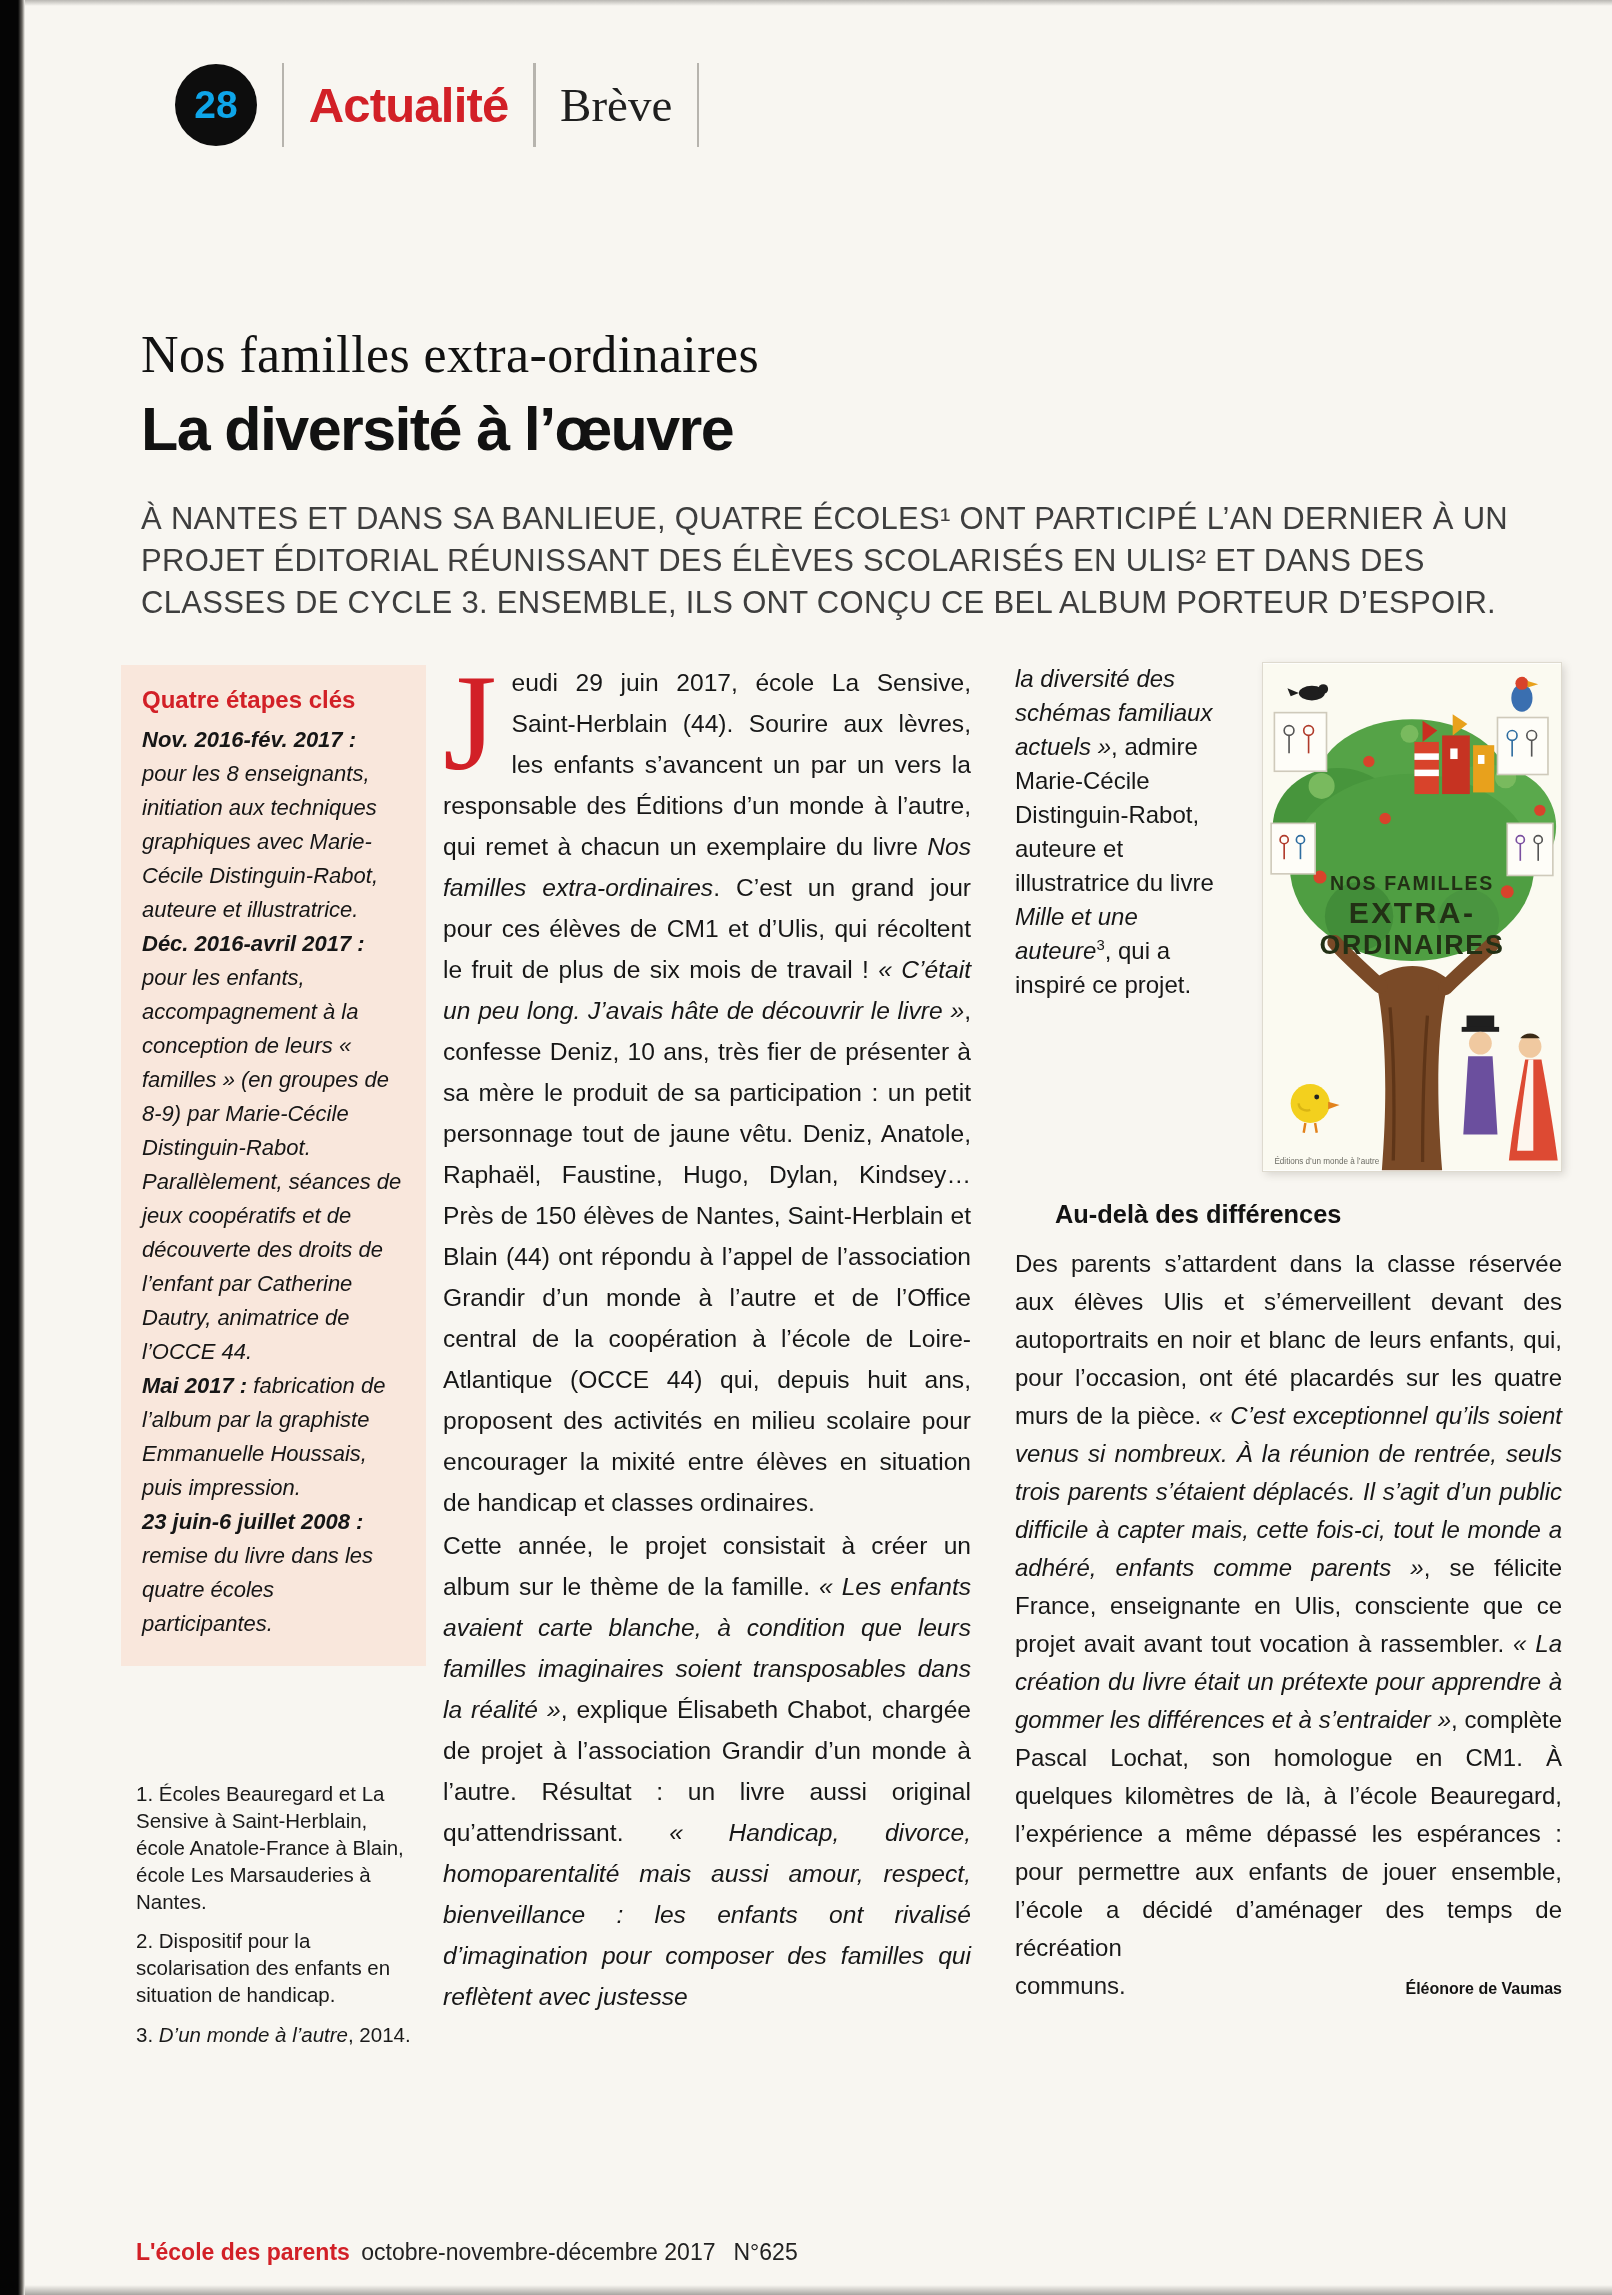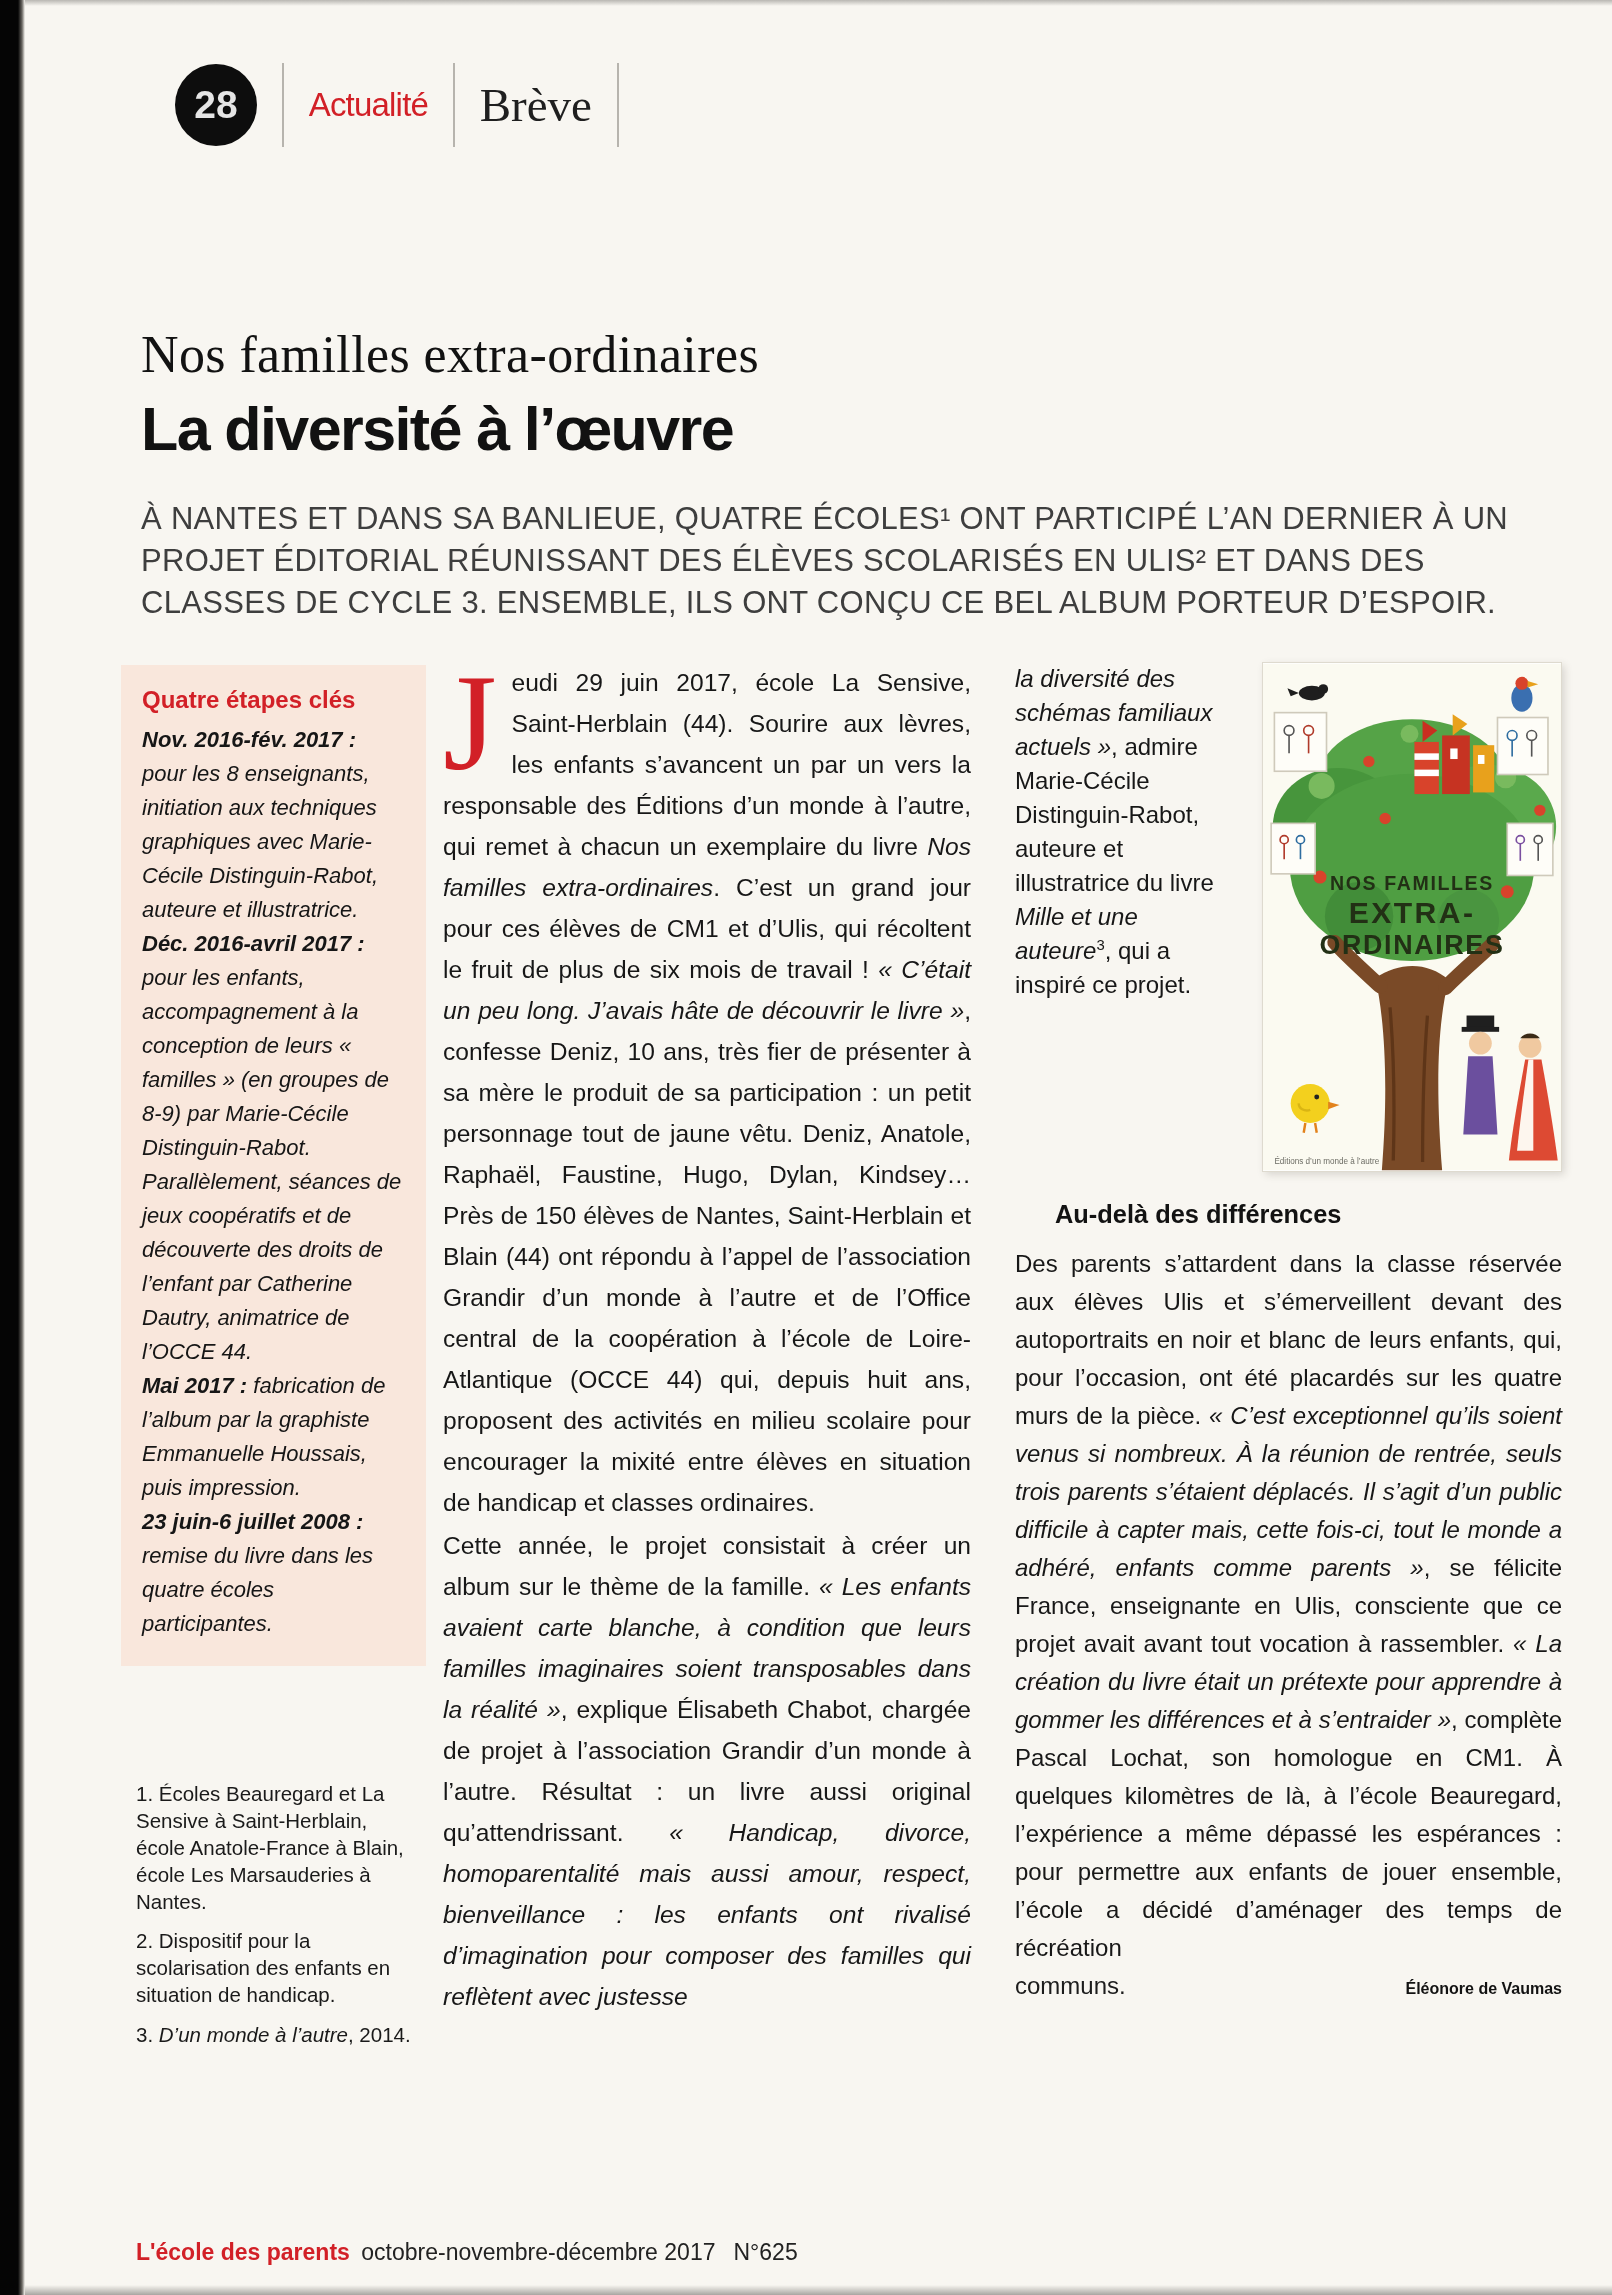--- a/index.html
+++ b/index.html
@@ -10,24 +10,24 @@
   }
   .page{position:relative;width:1613px;height:2295px;background:var(--paper);overflow:hidden;}
   .scan-edge-left{position:absolute;left:0;top:0;bottom:0;width:24.6px;
     background:linear-gradient(90deg,#050505 0%,#050505 72%,#6a6762 88%,rgba(120,117,112,0) 100%);}
   .scan-edge-top{position:absolute;left:24.6px;right:0;top:0;height:5.7px;
     background:linear-gradient(180deg,rgba(90,88,84,.40),rgba(90,88,84,0));}
   .scan-edge-bottom{position:absolute;left:24.6px;right:0;bottom:0;height:9.8px;
     background:linear-gradient(0deg,rgba(70,68,64,.45),rgba(70,68,64,0));}
 
   .masthead{position:absolute;left:175px;top:61px;height:87px;display:flex;align-items:center;}
-  .page-circle{width:82px;height:82px;border-radius:50%;background:#0d0d0d;color:#e5e5e5;
+  .page-circle{width:82px;height:82px;border-radius:50%;background:#0d0d0d;color:#0ea5e9;
     display:flex;align-items:center;justify-content:center;font-size:39px;font-weight:bold;flex:none;}
   .vrule{width:2.5px;height:84px;background:#b7b4ae;margin:0 24.6px;flex:none;}
-  .section-label{font-size:33px;font-weight:normal;color:var(--accent);letter-spacing:-0.8px;white-space:nowrap;}
+  .section-label{font-size:49px;font-weight:bold;color:var(--accent);letter-spacing:-0.8px;white-space:nowrap;}
   .subsection-label{font-size:47px;font-family:"Liberation Serif",serif;color:#1f1f1f;white-space:nowrap;}
 
   .headline{position:absolute;left:141px;top:325px;width:1428px;}
   .kicker{font-family:"Liberation Serif",serif;font-weight:normal;font-size:52px;color:#121212;letter-spacing:0.4px;}
   .title{font-size:61px;font-weight:bold;letter-spacing:-1.6px;margin-top:9.8px;color:#121212;}
   .standfirst{margin-top:34px;font-size:31px;line-height:42px;color:#3e3e3e;letter-spacing:0.3px;}
 
   .sidebar-box{position:absolute;left:121px;top:665px;width:305px;background:var(--sidebar-bg);padding:21px 21px 24.6px;}
   .sidebar-title{font-size:24px;font-weight:bold;color:var(--accent);margin-bottom:9px;}
   .sidebar-entry{font-style:italic;font-size:22px;line-height:34px;color:#161616;}

